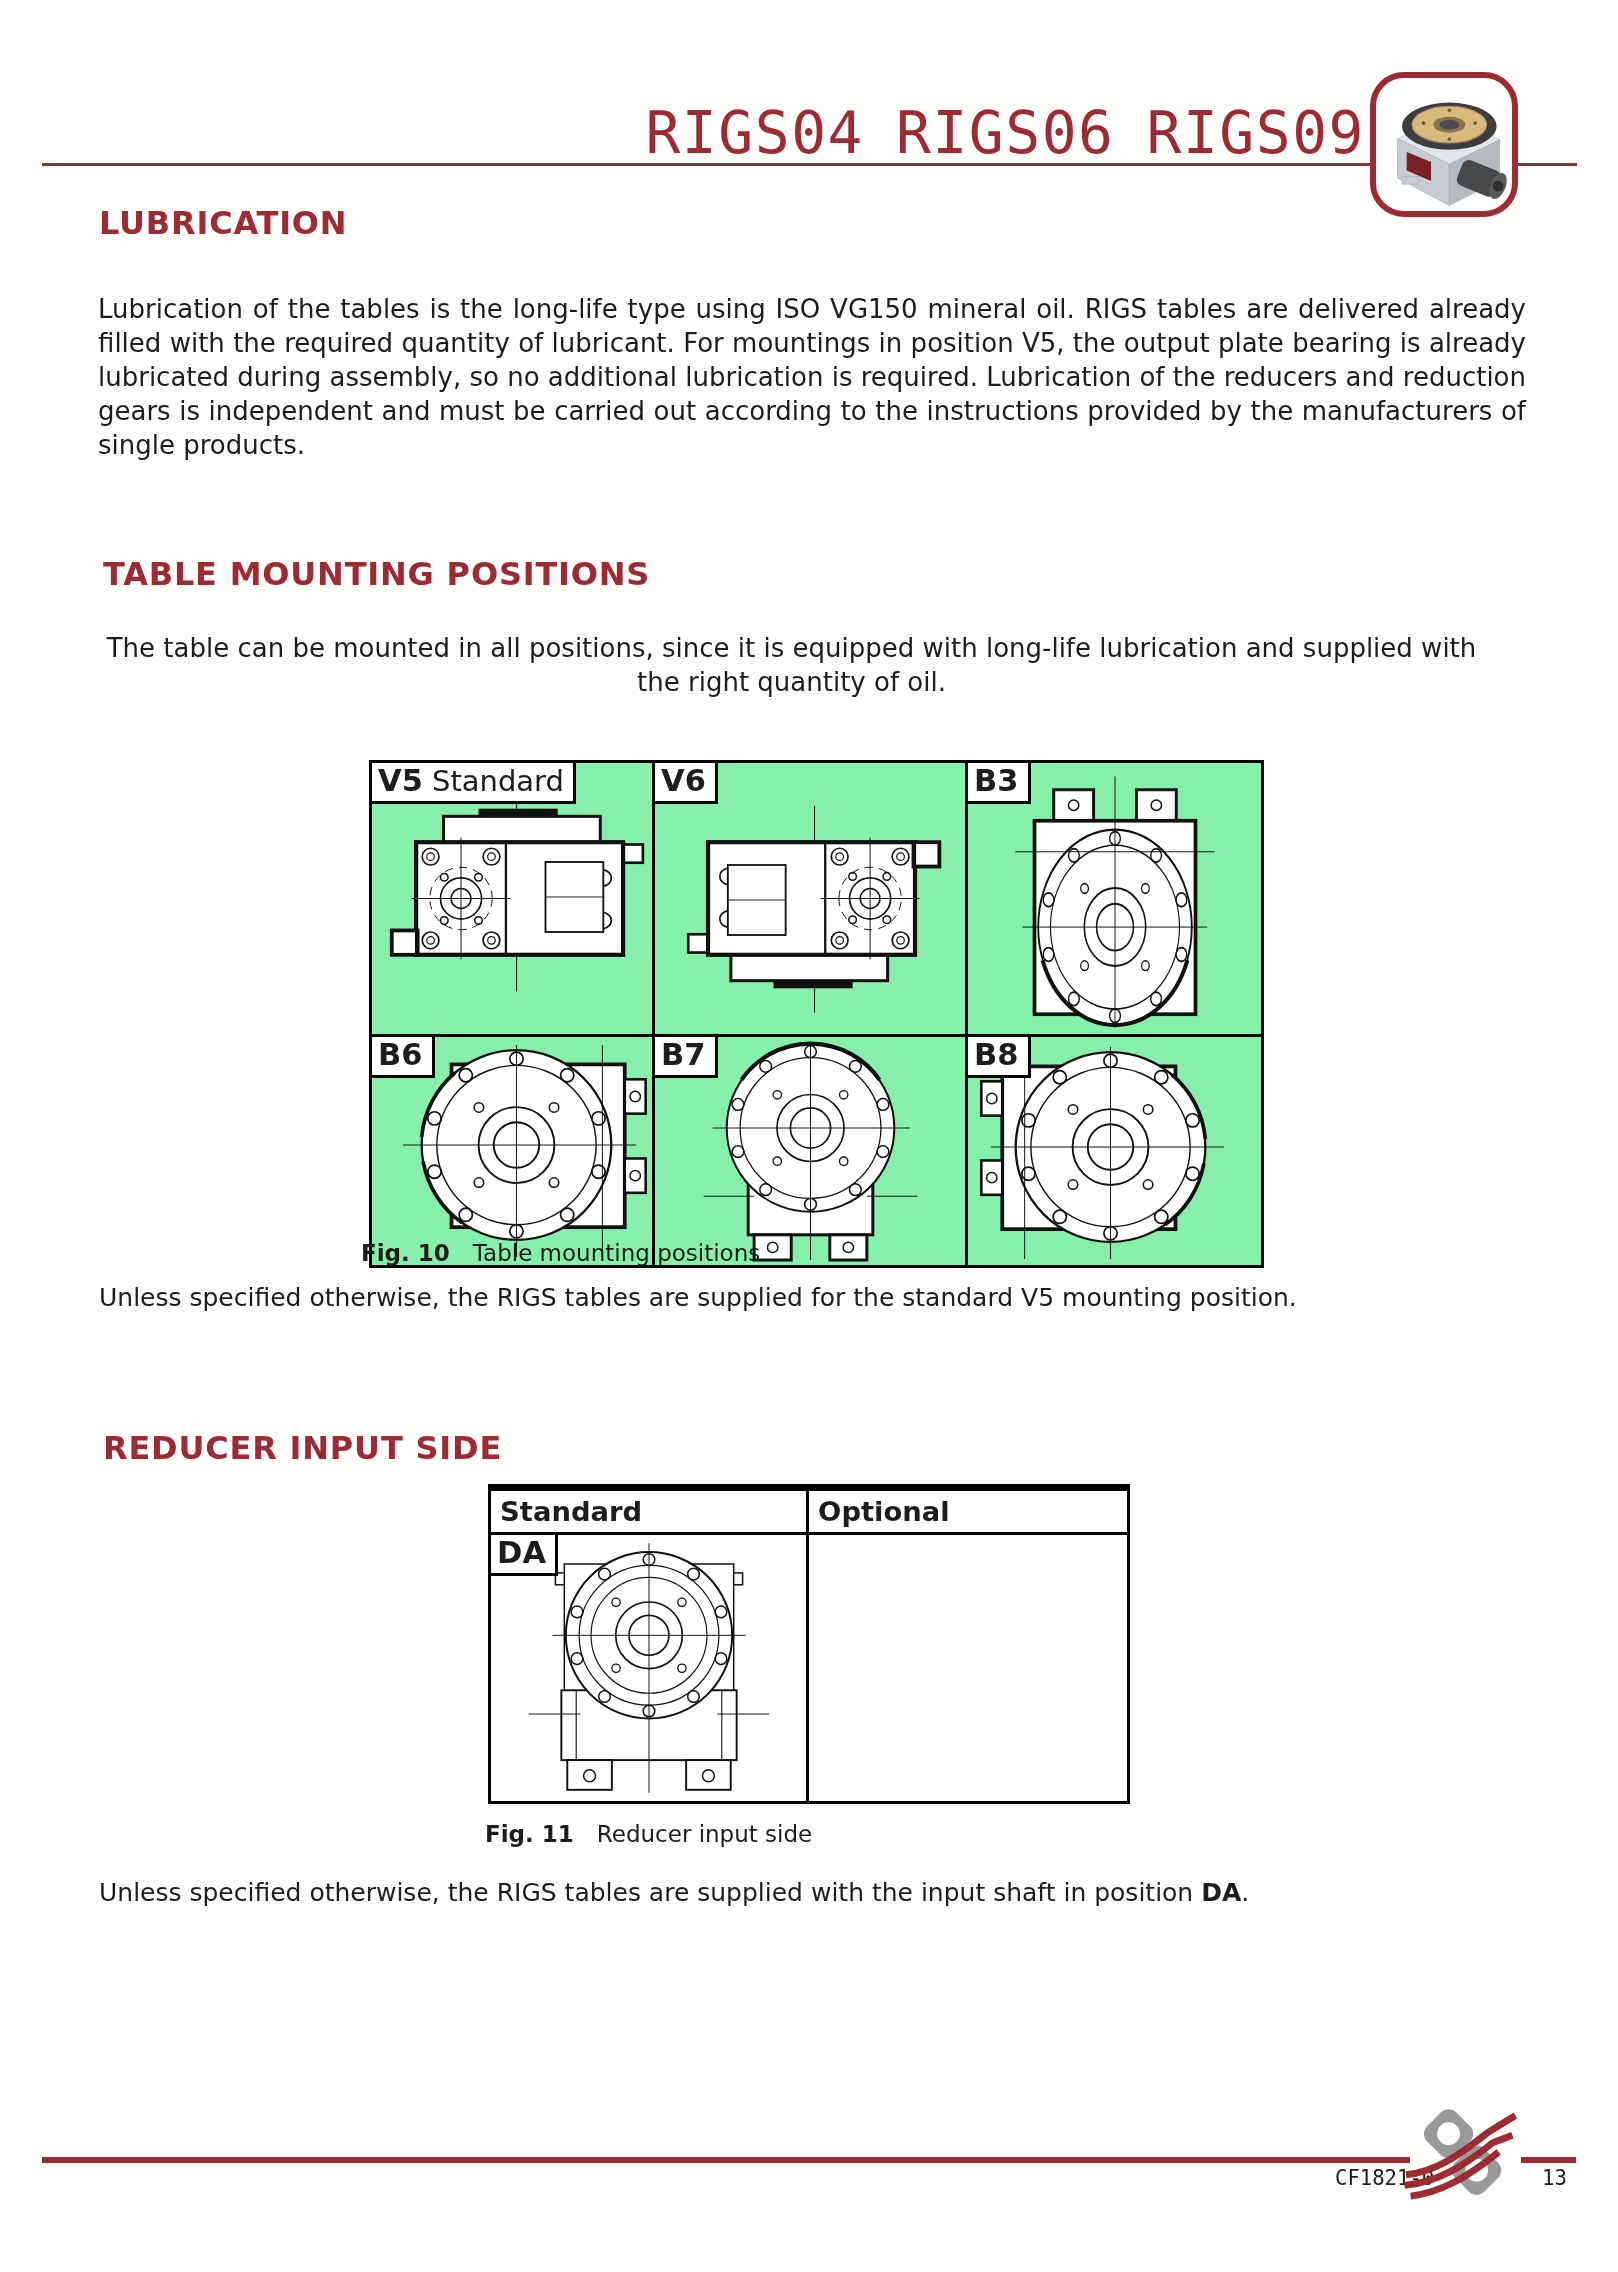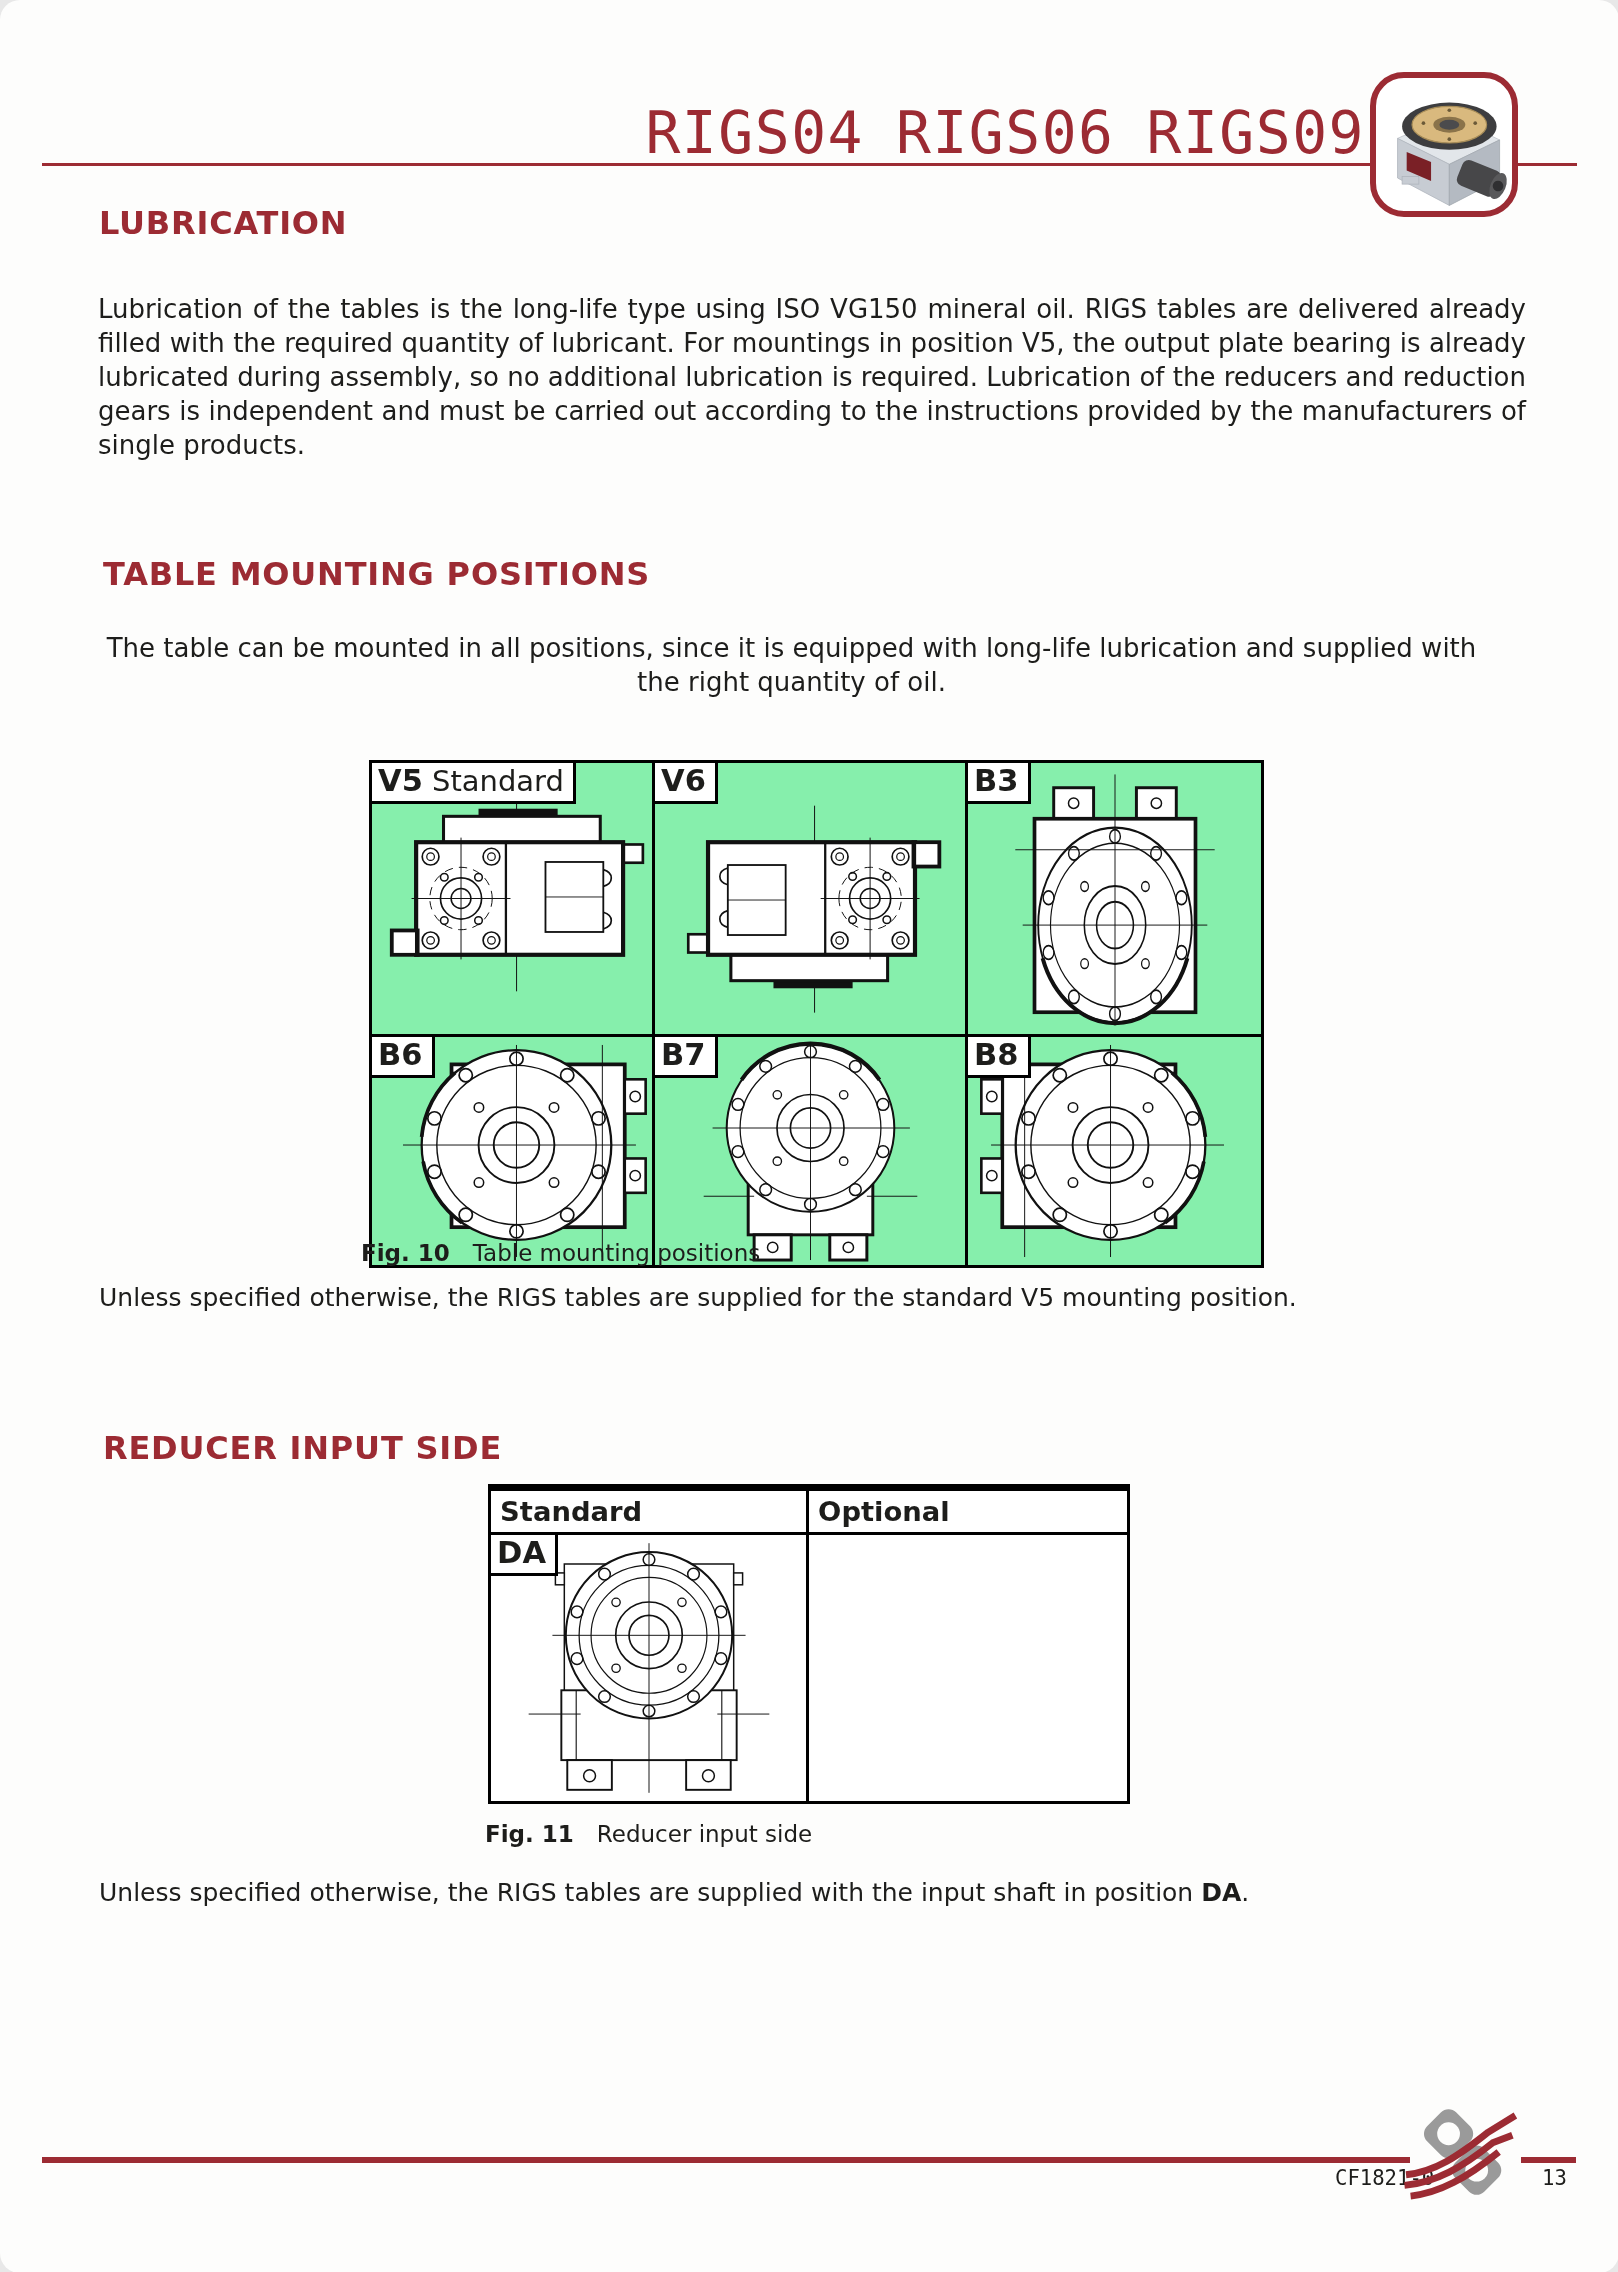--- a/index.html
+++ b/index.html
@@ -1,19 +1,19 @@
 <!DOCTYPE html>
 <html style="font-size:12.2px"><head>
 <meta charset="utf-8">
 <style>
   html,body{margin:0;padding:0;background:#e8e8e8;}
   .page{
     position:relative;width:1619px;height:2273px;background:#fdfdfc;
     font-family:"DejaVu Sans","Liberation Sans",sans-serif;color:#1d1d1b;
-    overflow:hidden;margin:0 auto;border-radius:20px;
+    overflow:hidden;margin:0 auto;
   }
   .abs{position:absolute;}
   
   .title{
     top:104px;left:0;width:1365px;display:flex;justify-content:flex-end;gap:32px;
     font-family:"DejaVu Sans Mono","Liberation Mono",monospace;
     font-size:58px;line-height:1;color:var(--accent,#9c2b33);letter-spacing:1.5px;font-weight:400;
   }
   .hrule{top:163px;left:42px;width:1535px;height:3px;background:var(--accent,#9c2b33);}
   .logobox{
@@ -25,21 +25,21 @@
   .h1{font-size:32px;font-weight:bold;color:var(--accent,#9c2b33);letter-spacing:0.8px;line-height:1;}
   .body-text{font-size:26px;line-height:34px;text-align:justify;}
   .note-text{font-size:25px;line-height:34px;}
   
   .fig10{
     top:760px;left:369px;width:895px;height:508px;border:3.8px solid #000;background:#86efac;
     display:grid;grid-template-columns:283px 313px 1fr;grid-template-rows:274px 1fr;box-sizing:border-box;
   }
   .f10cell{position:relative;border-right:3px solid #000;border-bottom:3px solid #000;
     display:flex;align-items:center;justify-content:center;overflow:hidden;}
-  .f10cell.lastcol{border-right:none;}
+  .f10cell.lastcol{border-right:none;align-items:flex-end;}
   .f10cell.lastrow{border-bottom:none;}
   .cellcode{
     position:absolute;top:0;left:0;background:#fff;border:3px solid #000;border-top:none;border-left:none;
     padding:3px 9.1px 4.6px 6.1px;font-size:30.5px;line-height:1;font-weight:bold;z-index:2;white-space:nowrap;
   }
   .cellcode .suffix{font-weight:400;font-size:29px;margin-left:9.1px;}
   
   .fig11{
     top:1484px;left:488px;width:642px;height:320px;background:#fff;box-sizing:border-box;
     border:3px solid #000;border-top:7.6px solid #000;

